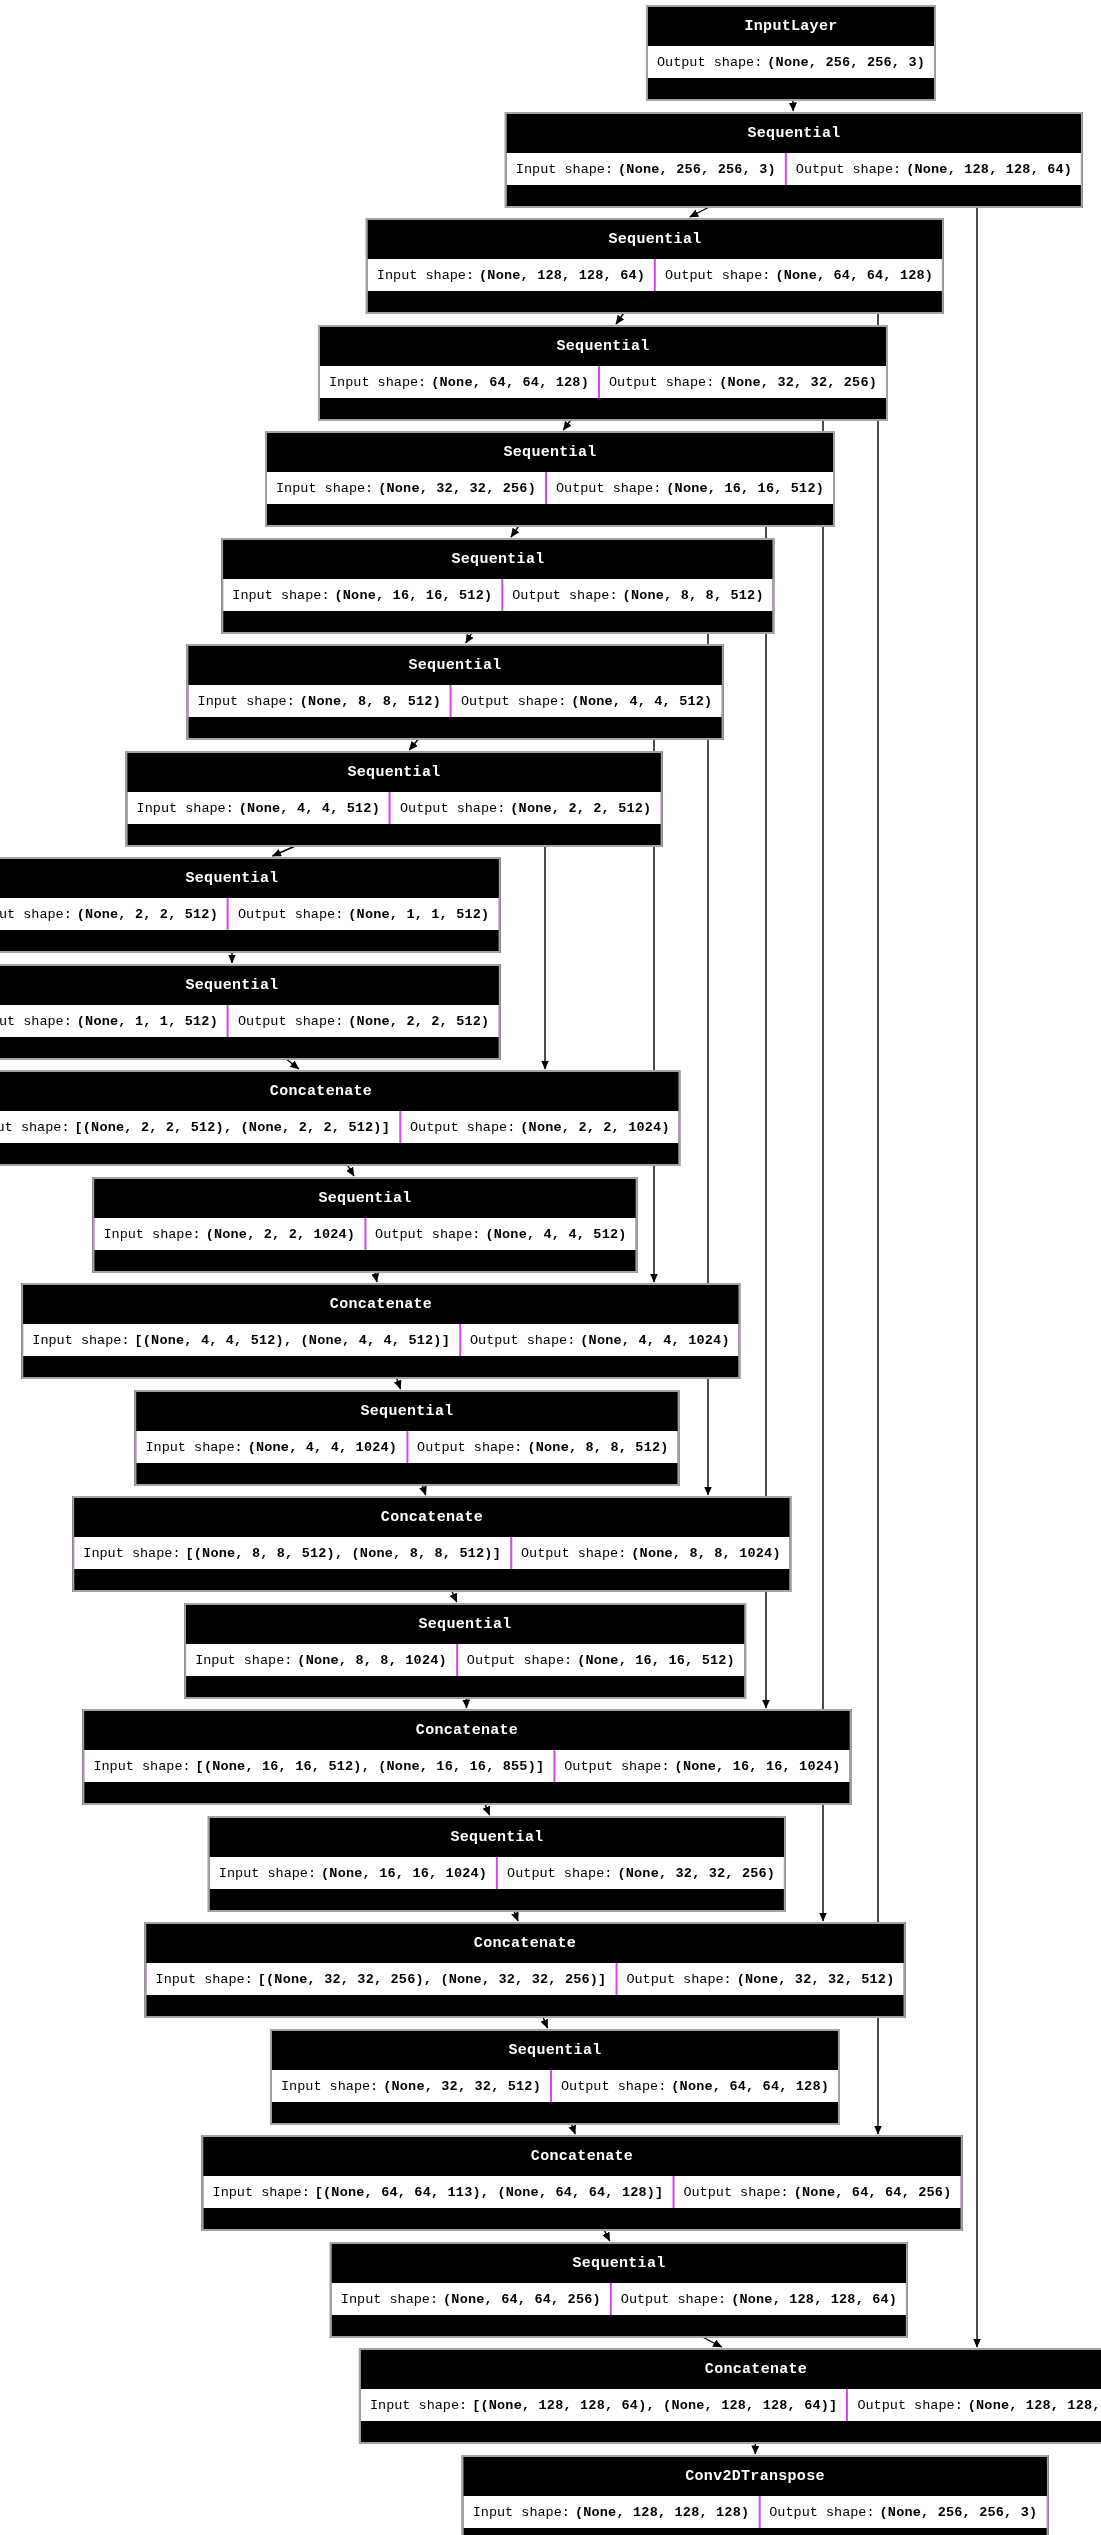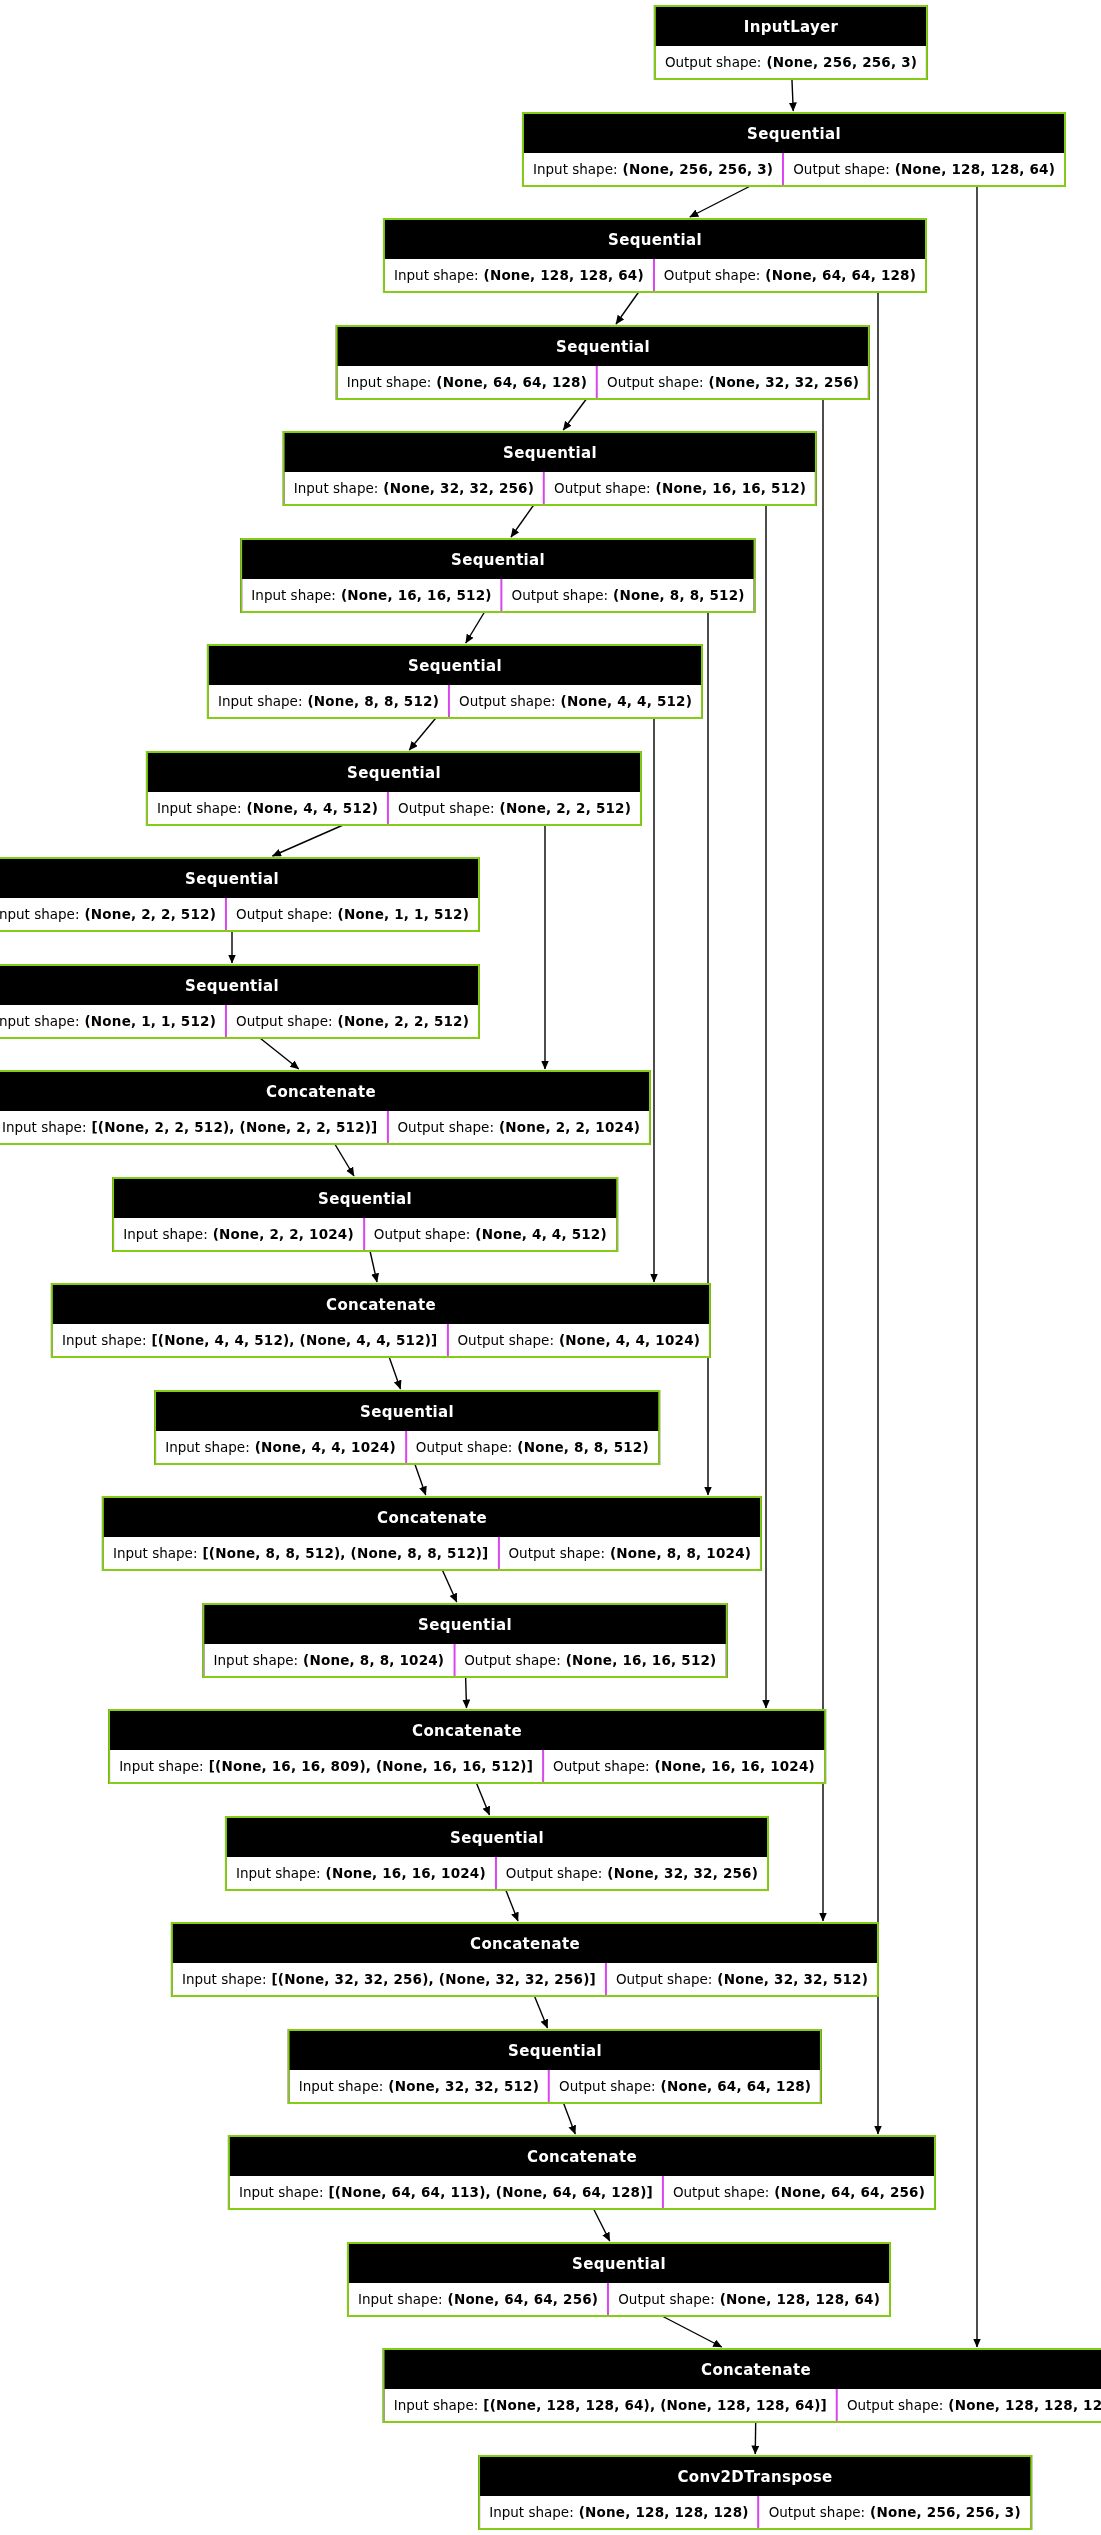--- a/index.html
+++ b/index.html
@@ -9,25 +9,26 @@
     height: 2535px;
     background: #ffffff;
     font-family: "DejaVu Sans", "Liberation Sans", sans-serif;
     overflow: hidden;
   }
   #edges { position: absolute; left: 0; top: 0; z-index: 1; }
   .node {
     position: absolute;
     transform: translateX(-50%);
     background: #000000;
-    border: 2px solid #84cc16;
+    border: 2px solid #a3a3a3;
     box-sizing: border-box;
-    height: 75px;
+    height: 96px;
     z-index: 2;
     white-space: nowrap;
+    font-family: Liberation Mono, monospace;
   }
   .ltitle {
     background: #000000;
     color: #ffffff;
     font-weight: bold;
     font-size: 15px;
     height: 39px;
     display: flex;
     align-items: center;
     justify-content: center;
@@ -297,21 +298,21 @@
           <span class="lab">Output shape:</span>
           <span class="shape">(None, 16, 16, 512)</span>
         </div>
       </div>
     </div>
     <div class="node" style="left: 467px; top: 1709px;">
       <div class="ltitle">Concatenate</div>
       <div class="cells">
         <div class="cell">
           <span class="lab">Input shape:</span>
-          <span class="shape">[(None, 16, 16, 809), (None, 16, 16, 512)]</span>
+          <span class="shape">[(None, 16, 16, 512), (None, 16, 16, 855)]</span>
         </div>
         <div class="cell">
           <span class="lab">Output shape:</span>
           <span class="shape">(None, 16, 16, 1024)</span>
         </div>
       </div>
     </div>
     <div class="node" style="left: 497px; top: 1816px;">
       <div class="ltitle">Sequential</div>
       <div class="cells">

